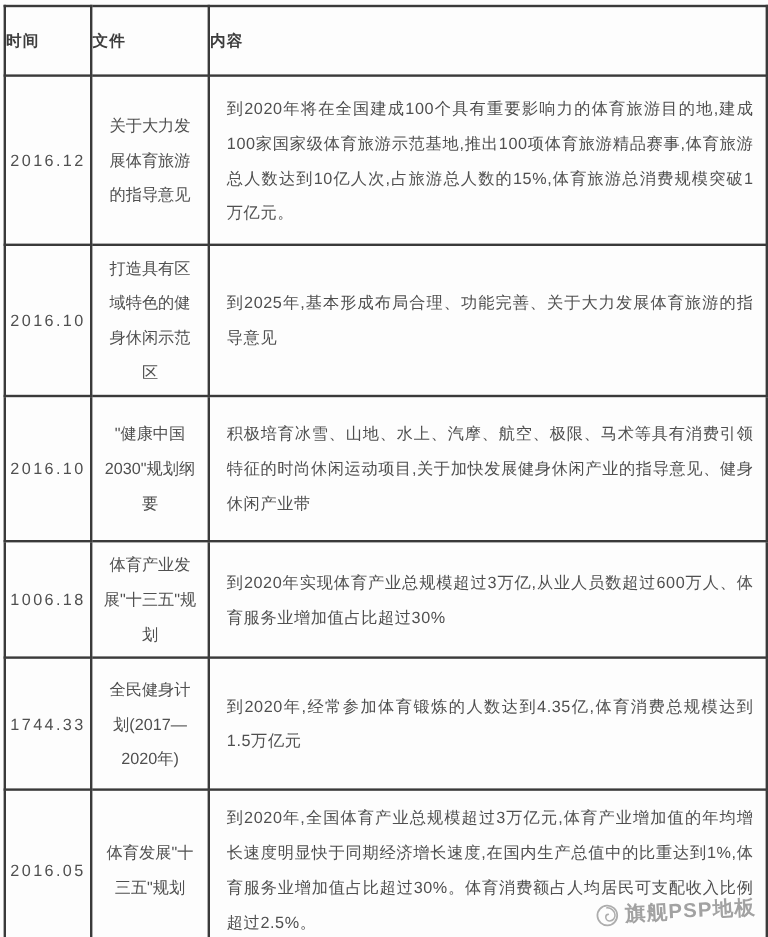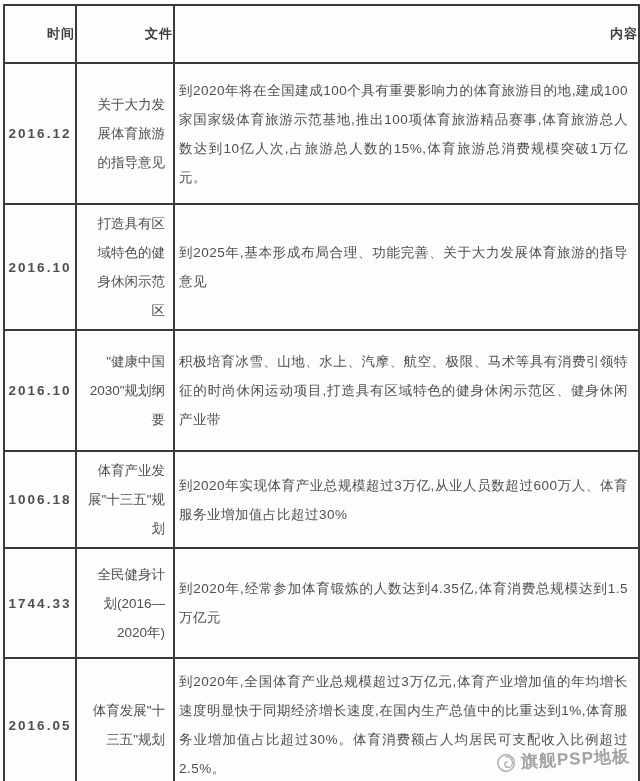--- a/index.html
+++ b/index.html
@@ -29,41 +29,40 @@
     color: #4f4f4f;
   }
   col.c-time { width: 72px; }
   col.c-file { width: 98px; }
   col.c-content { width: 465px; }
   tr.header-row { height: 58px; }
   tr.header-row th {
     font-size: 13px;
     font-weight: bold;
     color: #3d3d3d;
-    text-align: right;
+    text-align: left;
     letter-spacing: 1px;
   }
   td.time-cell {
     text-align: center;
     font-size: 13.5px;
     letter-spacing: 2px;
     color: #575757;
-    font-weight: bold;
   }
   td.file-cell {
-    text-align: right;
+    text-align: center;
     font-size: 13.5px;
     line-height: 29px;
     padding: 4px 8px;
     color: #4f4f4f;
   }
   td.content-cell {
     font-size: 13.5px;
     line-height: 29px;
-    padding: 6px 10px 6px 4px;
+    padding: 6px 10px 6px 14px;
     text-align: justify;
     color: #4f4f4f;
     letter-spacing: 0.5px;
   }
   tr.row-1 { height: 141px; }
   tr.row-2 { height: 119px; }
   tr.row-3 { height: 121px; }
   tr.row-4 { height: 90px; }
   tr.row-5 { height: 110px; }
   tr.row-6 { height: 134px; }
@@ -110,30 +109,30 @@
       <td class="content-cell">到2020年将在全国建成100个具有重要影响力的体育旅游目的地,建成100家国家级体育旅游示范基地,推出100项体育旅游精品赛事,体育旅游总人数达到10亿人次,占旅游总人数的15%,体育旅游总消费规模突破1万亿元。</td>
     </tr>
     <tr class="row-2">
       <td class="time-cell">2016.10</td>
       <td class="file-cell">打造具有区域特色的健身休闲示范区</td>
       <td class="content-cell">到2025年,基本形成布局合理、功能完善、关于大力发展体育旅游的指导意见</td>
     </tr>
     <tr class="row-3">
       <td class="time-cell">2016.10</td>
       <td class="file-cell">"健康中国2030"规划纲要</td>
-      <td class="content-cell">积极培育冰雪、山地、水上、汽摩、航空、极限、马术等具有消费引领特征的时尚休闲运动项目,打造具有区域特色的健身休闲示范区、健身休闲产业带</td>
+      <td class="content-cell">积极培育冰雪、山地、水上、汽摩、航空、极限、马术等具有消费引领特征的时尚休闲运动项目,关于加快发展健身休闲产业的指导意见、健身休闲产业带</td>
     </tr>
     <tr class="row-4">
       <td class="time-cell">1006.18</td>
       <td class="file-cell">体育产业发展"十三五"规划</td>
       <td class="content-cell">到2020年实现体育产业总规模超过3万亿,从业人员数超过600万人、体育服务业增加值占比超过30%</td>
     </tr>
     <tr class="row-5">
       <td class="time-cell">1744.33</td>
-      <td class="file-cell">全民健身计划(2016—2020年)</td>
+      <td class="file-cell">全民健身计划(2017—2020年)</td>
       <td class="content-cell">到2020年,经常参加体育锻炼的人数达到4.35亿,体育消费总规模达到1.5万亿元</td>
     </tr>
     <tr class="row-6">
       <td class="time-cell">2016.05</td>
       <td class="file-cell">体育发展"十三五"规划</td>
       <td class="content-cell">到2020年,全国体育产业总规模超过3万亿元,体育产业增加值的年均增长速度明显快于同期经济增长速度,在国内生产总值中的比重达到1%,体育服务业增加值占比超过30%。体育消费额占人均居民可支配收入比例超过2.5%。</td>
     </tr>
   </tbody>
     </table>
 

